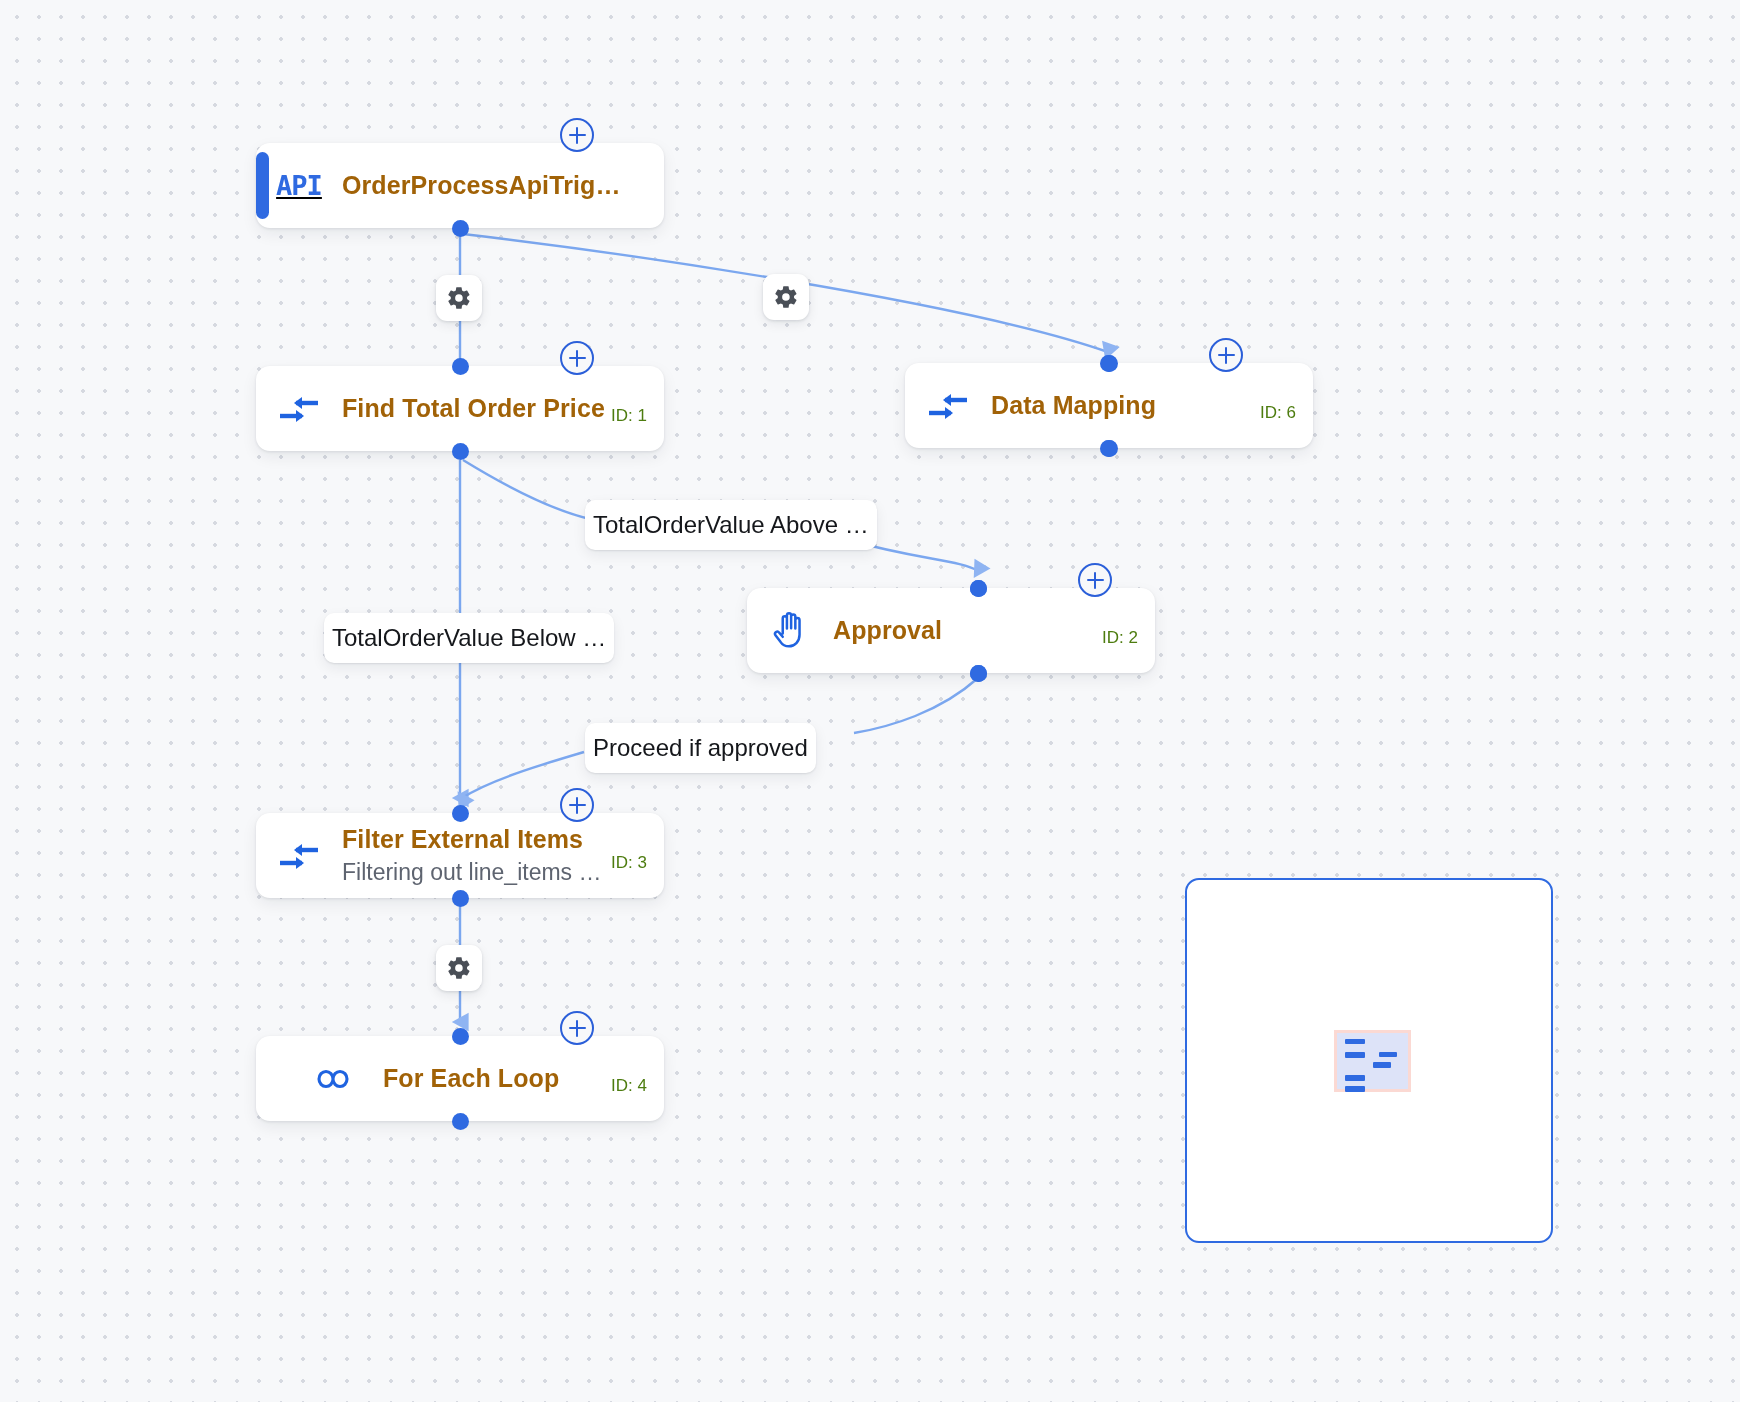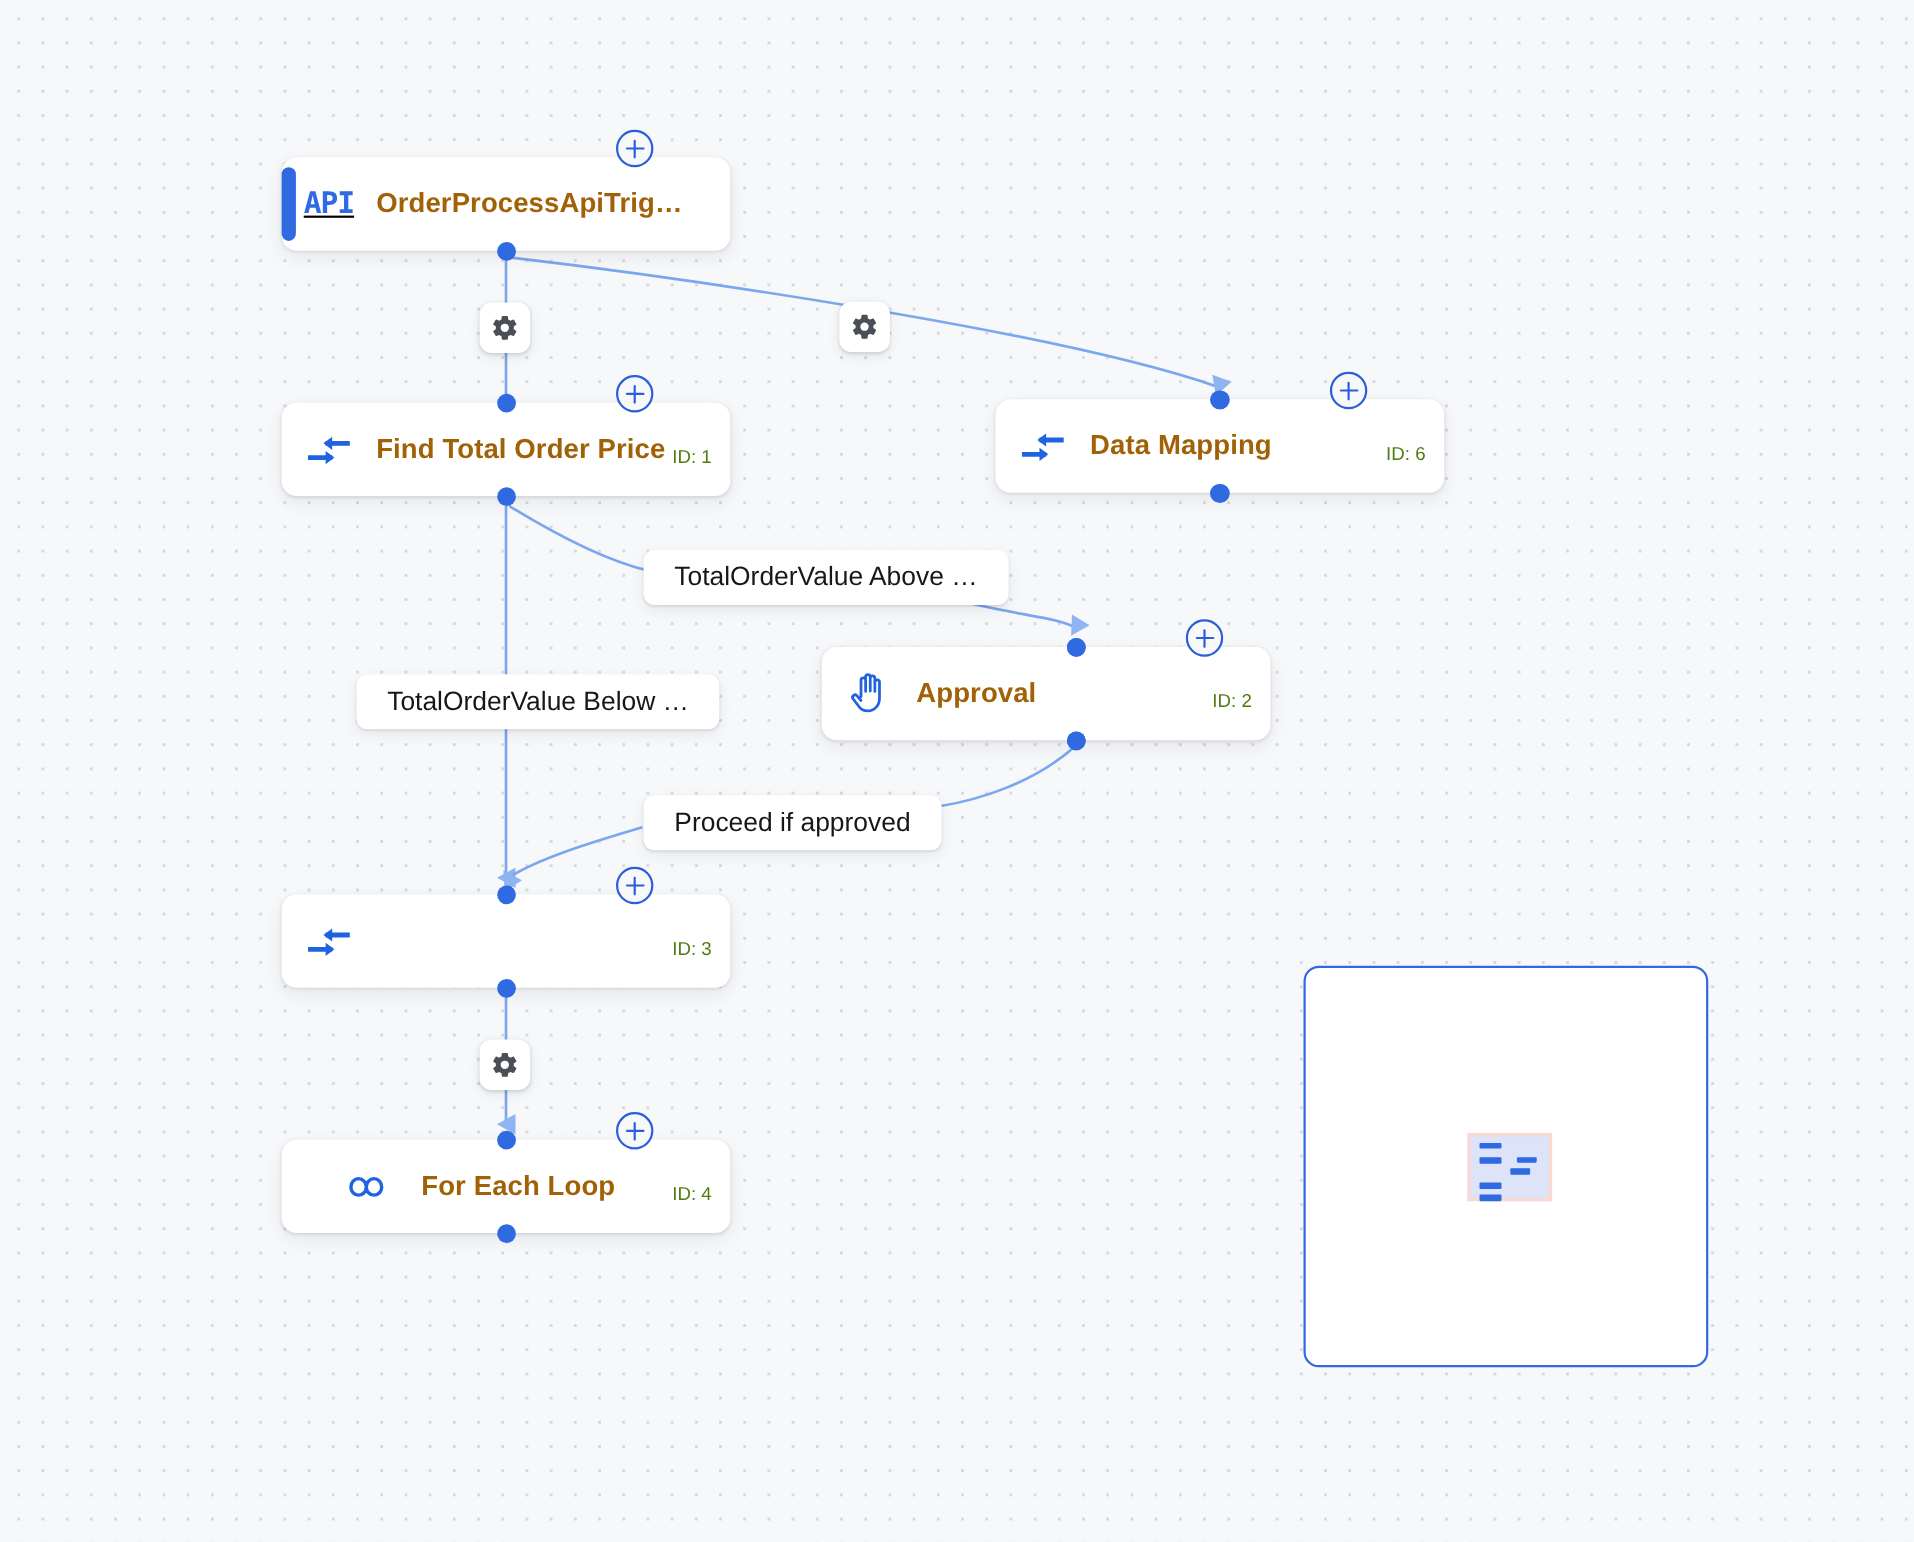--- a/index.html
+++ b/index.html
@@ -71,21 +71,21 @@
   
   .gear{
     position:absolute;width:46px;height:46px;border-radius:11px;background:#ffffff;
     box-shadow:0 1px 3px rgba(16,24,40,.12), 0 4px 12px rgba(16,24,40,.08);
     display:flex;align-items:center;justify-content:center;
   }
 
   
   .edge-label{
     position:absolute;background:#ffffff;border-radius:10px;
-    padding:11px 28px;font-size:24px;color:#15171b;white-space:nowrap;
+    padding:11px 8px;font-size:24px;color:#15171b;white-space:nowrap;
     box-shadow:0 1px 2px rgba(16,24,40,.10), 0 5px 14px rgba(16,24,40,.07);
   }
 
   
   .minimap{
     position:absolute;
     background:#ffffff;
     border:2.4px solid #2f6ae1;
     border-radius:14px;
     box-sizing:border-box;
@@ -186,20 +186,24 @@
     <div class="handle" style="left: 969.5px; top: 579.5px;"></div>
     <div class="handle" style="left: 969.5px; top: 664.5px;"></div>
     <div class="node" style="left: 256px; top: 813px; width: 408px; height: 85px;">
       <div class="icon-wrap">
         <svg width="46" height="34" viewBox="0 0 46 34" aria-hidden="true">
           <path d="M4 24 H26" stroke="#1f63e0" stroke-width="4.4" stroke-linecap="butt"></path>
           <path d="M20 18 L28 24 L20 30" fill="#1f63e0"></path>
           <path d="M42 11 H20" stroke="#1f63e0" stroke-width="4.4" stroke-linecap="butt"></path>
           <path d="M26 5 L18 11 L26 17" fill="#1f63e0"></path>
         </svg>
+      </div>
+      <div class="body">
+        <div class="title">Filter External Items</div>
+        <div class="subtitle">Filtering out line_items …</div>
       </div>
       <div class="idtag">ID: 3</div>
     </div>
     <div class="plus" style="left: 560px; top: 788px;"></div>
     <div class="handle" style="left: 451.5px; top: 804.5px;"></div>
     <div class="handle" style="left: 451.5px; top: 889.5px;"></div>
     <div class="node" style="left: 256px; top: 1036px; width: 408px; height: 85px; padding-left: 41px;">
       <div class="icon-wrap">
         <svg width="48" height="30" viewBox="0 0 48 30" aria-hidden="true">
           <path d="M17 15c0 4.2-3.1 7.5-7 7.5S3 19.2 3 15 6.1 7.5 10 7.5 17 10.8 17 15Zm0 0c0 4.2 3.1 7.5 7 7.5S31 19.2 31 15 27.9 7.5 24 7.5 17 10.8 17 15Z" fill="none" stroke="#1f63e0" stroke-width="3.1" stroke-linecap="round"></path>

